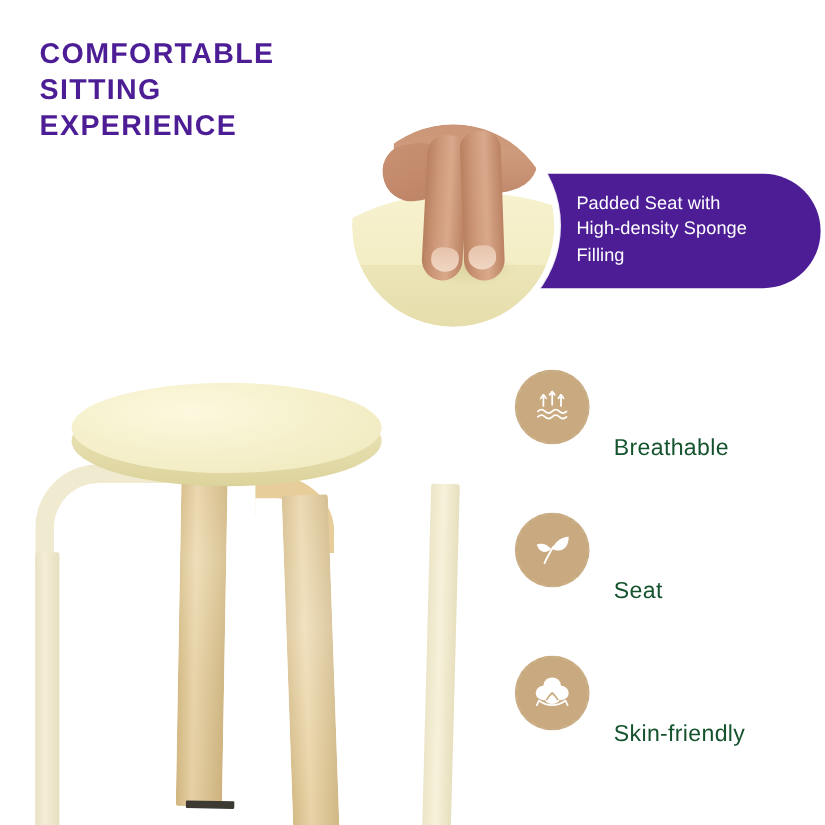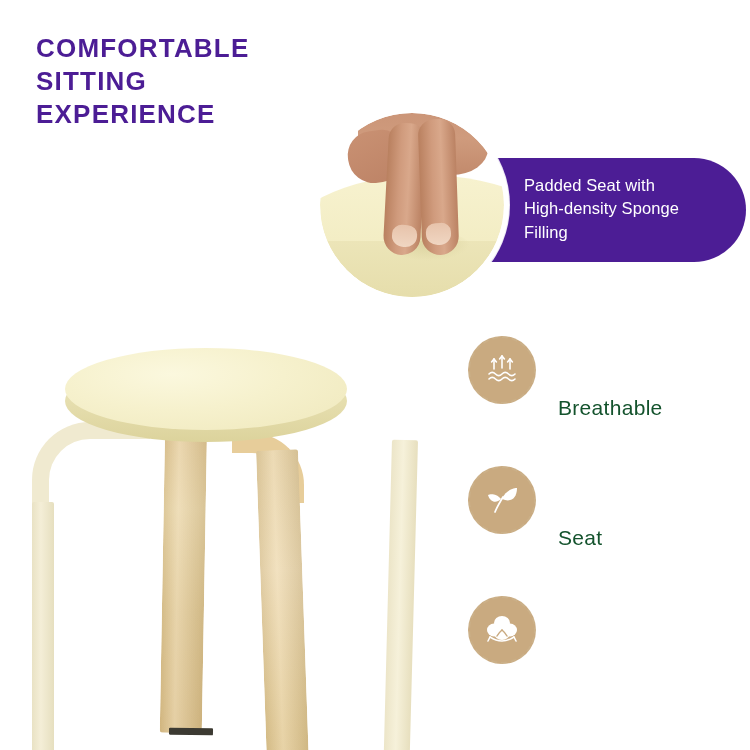--- a/index.html
+++ b/index.html
@@ -346,16 +346,17 @@
             <path d="M20 20 q-3 2.5 -5 6"></path>
             <path d="M20 20 q3 2.5 5 6"></path>
           </g>
           <g stroke="#ffffff" stroke-width="1.6" fill="none" stroke-linecap="round">
             <path d="M8 27 q6 4 12 4 q6 0 12 -4"></path>
             <path d="M8 27 l-2 4"></path>
             <path d="M32 27 l2 4"></path>
           </g>
         </svg>
       </div>
+      <div class="feature-label">Skin-friendly</div>
     </div>
 
   </div>
 </div>
 
 </body></html>

